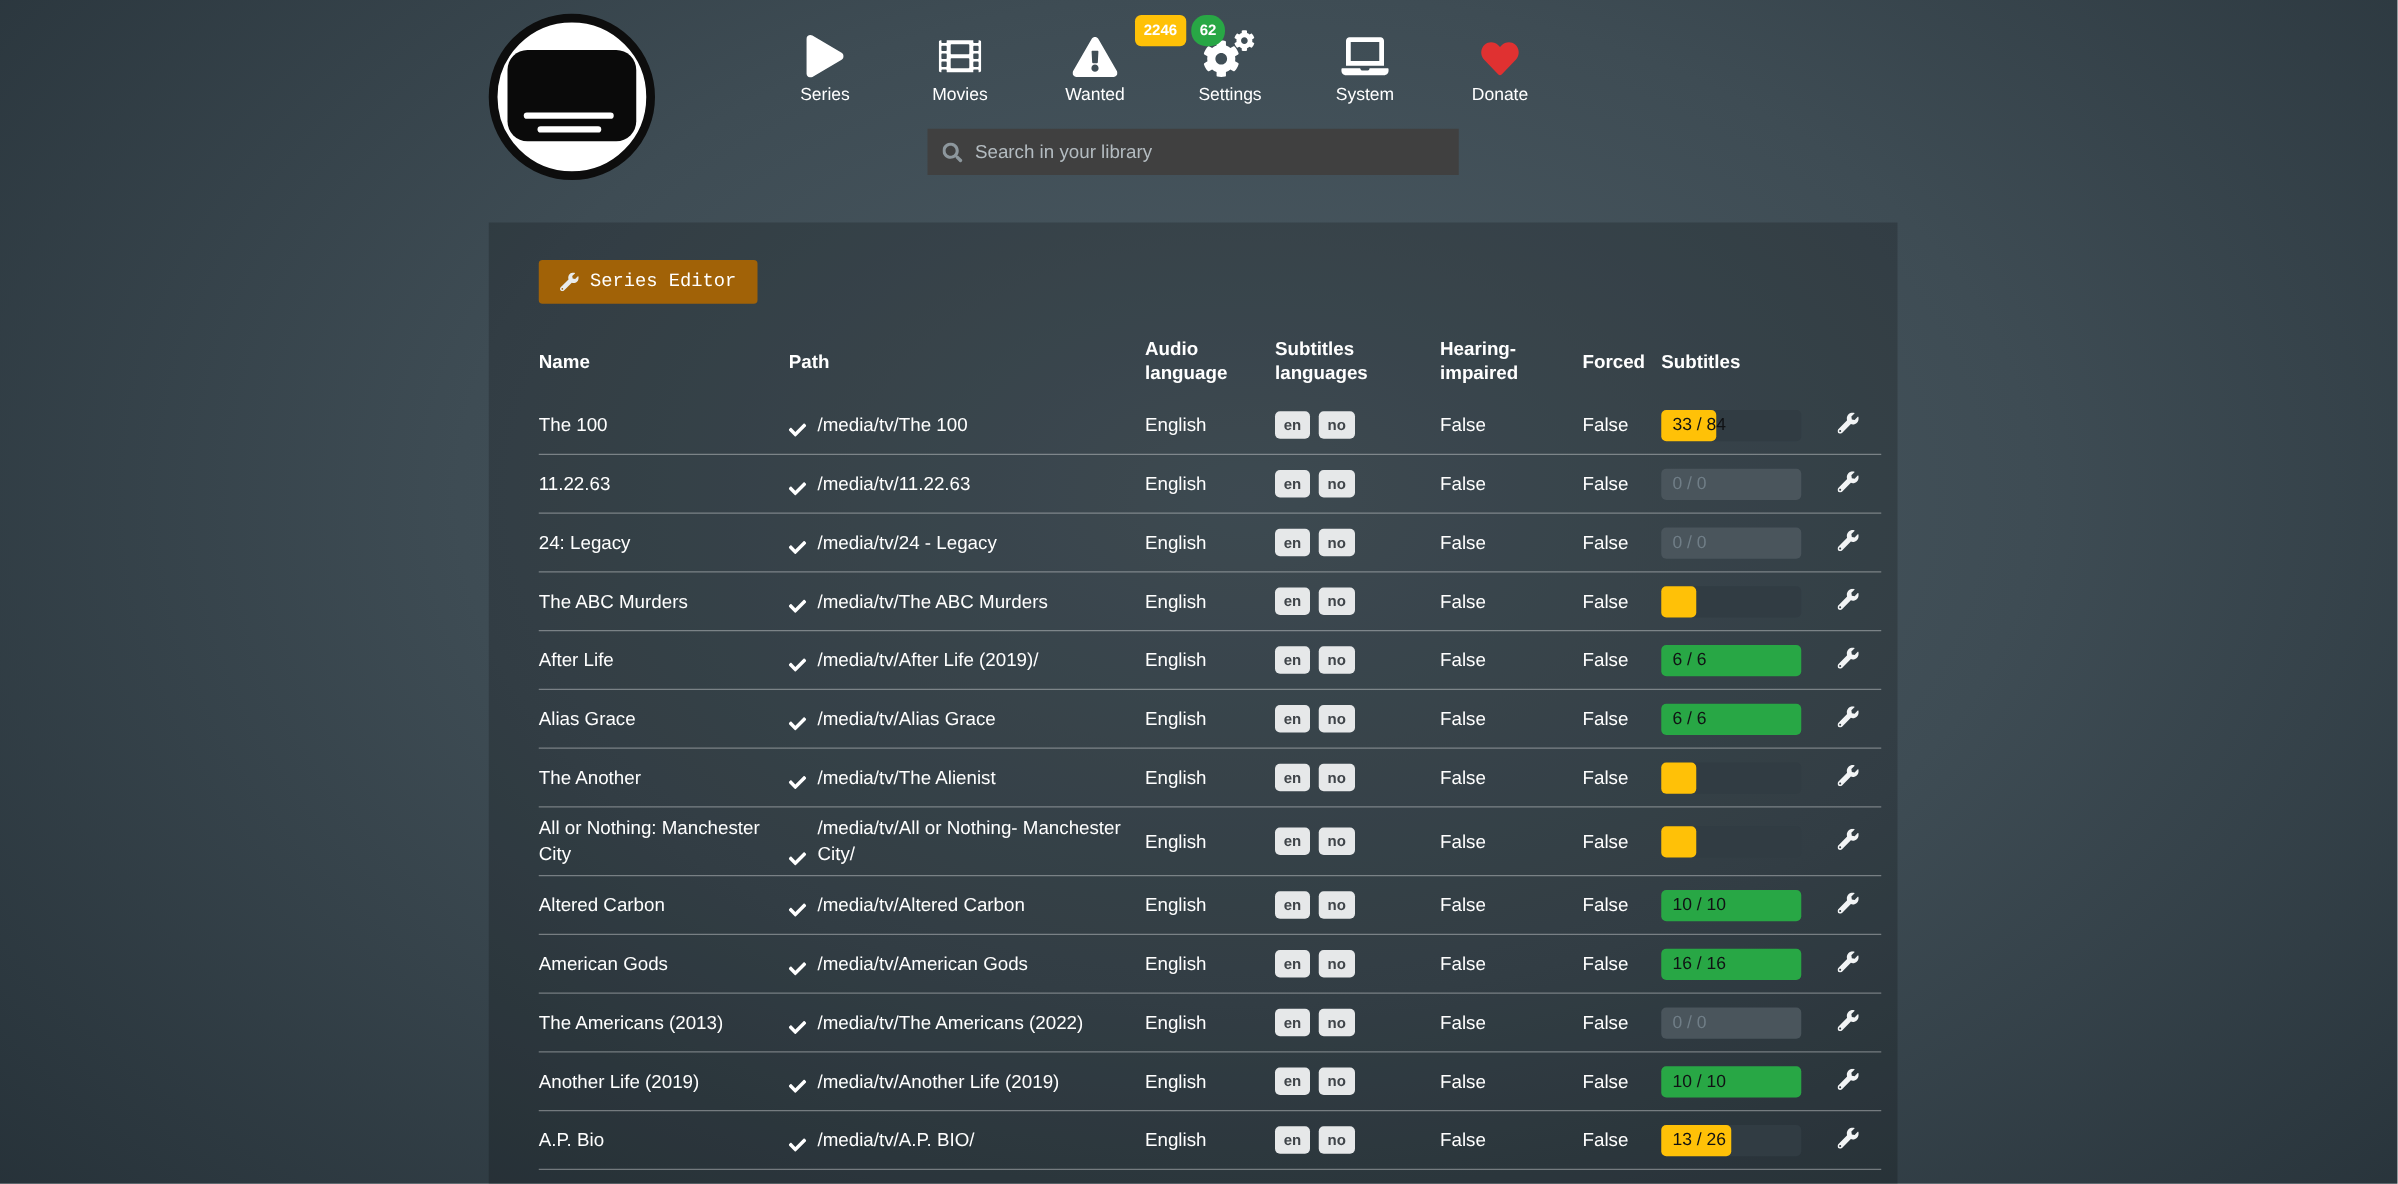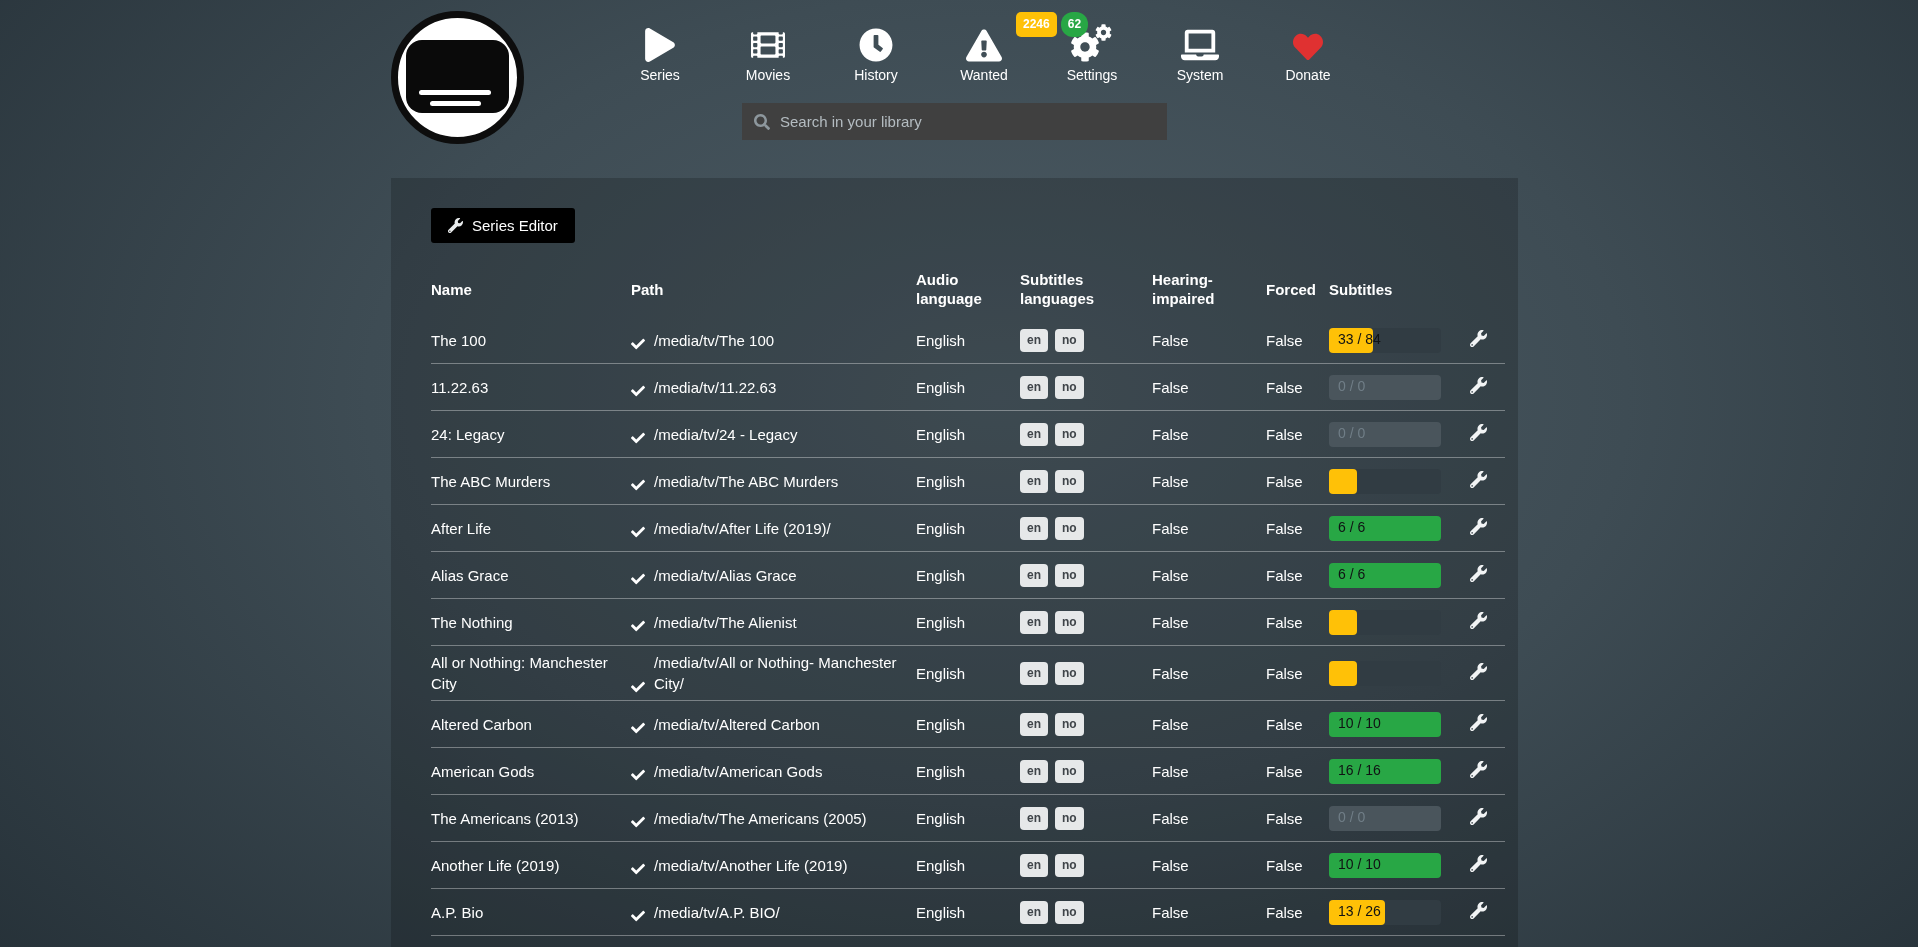--- a/index.html
+++ b/index.html
@@ -41,24 +41,24 @@
   .searchbar svg { fill:#8d979d; flex:0 0 auto; }
   .searchbar input { background:transparent; border:none; outline:none; color:#d3d9dc;
                      font-size:15px; margin-left:10px; width:100%;
                      font-family:"Liberation Sans","DejaVu Sans",sans-serif; }
   .searchbar input::placeholder { color:#b4bcc1; opacity:1; }
 
   
   .panel { position:absolute; left:391px; top:178px; width:1127px; height:769px;
            background:rgba(0,0,0,0.19); padding:30px 12px 0 40px; overflow:hidden; }
 
-  .editor-btn { display:inline-flex; align-items:center; gap:9px; background:#000000;
+  .editor-btn { display:inline-flex; align-items:center; gap:9px; background:#a16207;
                 border:none; color:#fff; font-size:15px; height:35px; padding:0 17px;
                 border-radius:3px; cursor:pointer;
-                font-family:Liberation Sans, sans-serif; }
+                font-family:Liberation Mono, monospace; }
   .editor-btn svg { fill:#e8ebec; }
 
   .grid { display:grid; grid-template-columns:200px 285px 104px 132px 114px 63px 130px 46px;
           align-items:center; width:1074px; }
   .thead { margin-top:20px; min-height:54px; font-weight:bold; font-size:15px; }
   .thead .th { line-height:1.25; padding-right:14px; }
   .row { min-height:47px; border-bottom:1px solid rgba(255,255,255,0.35); font-size:15px;
          padding:6px 0; }
   .cell { padding-right:14px; line-height:1.4; }
   .name-cell { cursor:pointer; }
@@ -101,28 +101,20 @@
   </div>
   <div class="nav-item">
     <span class="nav-icon-box">
       <svg width="34" height="34" viewBox="0 0 512 512">
           <path d="M488 64h-8v20c0 6.6-5.4 12-12 12h-40c-6.6 0-12-5.4-12-12V64H96v20c0 6.6-5.4 12-12 12H44c-6.6 0-12-5.4-12-12V64h-8C10.7 64 0 74.7 0 88v336c0 13.3 10.7 24 24 24h8v-20c0-6.6 5.4-12 12-12h40c6.6 0 12 5.4 12 12v20h320v-20c0-6.6 5.4-12 12-12h40c6.6 0 12 5.4 12 12v20h8c13.3 0 24-10.7 24-24V88c0-13.3-10.7-24-24-24zM96 372c0 6.6-5.4 12-12 12H44c-6.6 0-12-5.4-12-12v-40c0-6.6 5.4-12 12-12h40c6.6 0 12 5.4 12 12v40zm0-96c0 6.6-5.4 12-12 12H44c-6.6 0-12-5.4-12-12v-40c0-6.6 5.4-12 12-12h40c6.6 0 12 5.4 12 12v40zm0-96c0 6.6-5.4 12-12 12H44c-6.6 0-12-5.4-12-12v-40c0-6.6 5.4-12 12-12h40c6.6 0 12 5.4 12 12v40zm272 208c0 6.6-5.4 12-12 12H156c-6.6 0-12-5.4-12-12v-96c0-6.6 5.4-12 12-12h200c6.6 0 12 5.4 12 12v96zm0-168c0 6.6-5.4 12-12 12H156c-6.6 0-12-5.4-12-12v-96c0-6.6 5.4-12 12-12h200c6.6 0 12 5.4 12 12v96zm112 152c0 6.6-5.4 12-12 12h-40c-6.6 0-12-5.4-12-12v-40c0-6.6 5.4-12 12-12h40c6.6 0 12 5.4 12 12v40zm0-96c0 6.6-5.4 12-12 12h-40c-6.6 0-12-5.4-12-12v-40c0-6.6 5.4-12 12-12h40c6.6 0 12 5.4 12 12v40zm0-96c0 6.6-5.4 12-12 12h-40c-6.6 0-12-5.4-12-12v-40c0-6.6 5.4-12 12-12h40c6.6 0 12 5.4 12 12v40z"></path>
         </svg>
     </span>
     <span class="nav-label">Movies</span>
   </div>
   <div class="nav-item">
-    <span class="nav-icon-box">
-      <svg width="34" height="34" viewBox="0 0 512 512">
-          <path d="M256 8C119 8 8 119 8 256s111 248 248 248 248-111 248-248S393 8 256 8zm57.1 350.1L224.9 294c-3.1-2.3-4.9-5.9-4.9-9.7V116c0-6.6 5.4-12 12-12h48c6.6 0 12 5.4 12 12v137.7l63.5 46.2c5.4 3.9 6.5 11.4 2.6 16.8l-28.2 38.8c-3.9 5.3-11.4 6.5-16.8 2.6z"></path>
-        </svg>
-    </span>
-    <span class="nav-label">History</span>
-  </div>
-  <div class="nav-item">
     <span class="nav-badges">
       <span class="badge warning">2246</span>
       <span class="badge success">62</span>
     </span>
     <span class="nav-icon-box">
       <svg width="36" height="33" viewBox="0 0 576 512">
           <path d="M569.517 440.013C587.975 472.007 564.806 512 527.94 512H48.054c-36.937 0-59.999-40.055-41.577-71.987L246.423 23.985c18.467-32.009 64.72-31.951 83.154 0l239.94 416.028zM288 354c-25.405 0-46 20.595-46 46s20.595 46 46 46 46-20.595 46-46-20.595-46-46-46zm-43.673-165.346l7.418 136c.347 6.364 5.609 11.346 11.982 11.346h48.546c6.373 0 11.635-4.982 11.982-11.346l7.418-136c.375-6.874-5.098-12.654-11.982-12.654h-63.383c-6.884 0-12.356 5.78-11.981 12.654z"></path>
         </svg>
     </span>
     <span class="nav-label">Wanted</span>
@@ -336,21 +328,21 @@
     </div>
     <div class="cell wrench-cell">
       <button class="row-wrench">
         <svg width="17" height="17" viewBox="0 0 512 512">
               <path d="M507.73 109.1c-2.24-9.03-13.54-12.09-20.12-5.51l-74.36 74.36-67.88-11.31-11.31-67.88 74.36-74.36c6.62-6.62 3.43-17.9-5.66-20.16-47.38-11.74-99.55.91-136.58 37.93-39.64 39.64-50.55 97.1-34.05 147.2L18.74 402.76c-24.99 24.99-24.99 65.51 0 90.5 24.99 24.99 65.51 24.99 90.5 0l213.21-213.21c50.12 16.71 107.47 5.68 147.37-34.22 37.07-37.07 49.7-89.32 37.91-136.73zM64 472c-13.25 0-24-10.75-24-24 0-13.26 10.75-24 24-24s24 10.74 24 24c0 13.25-10.75 24-24 24z"></path>
             </svg>
       </button>
     </div>
   </div>
       <div class="grid row">
-    <div class="cell name-cell">The Nothing</div>
+    <div class="cell name-cell">The Another</div>
     <div class="cell path-cell">
       <svg width="14" height="14" viewBox="0 0 512 512">
             <path d="M173.898 439.404l-166.4-166.4c-9.997-9.997-9.997-26.206 0-36.204l36.203-36.204c9.997-9.998 26.207-9.998 36.204 0L192 312.69 432.095 72.596c9.997-9.997 26.207-9.997 36.204 0l36.203 36.204c9.997 9.997 9.997 26.206 0 36.204l-294.4 294.4c-9.998 9.997-26.207 9.997-36.204 0z"></path>
           </svg>
       <span>/media/tv/The Alienist</span>
     </div>
     <div class="cell">English</div>
     <div class="cell"><span class="lang-badge">en</span><span class="lang-badge">no</span></div>
     <div class="cell">False</div>
     <div class="cell">False</div>
@@ -445,21 +437,21 @@
             </svg>
       </button>
     </div>
   </div>
       <div class="grid row">
     <div class="cell name-cell">The Americans (2013)</div>
     <div class="cell path-cell">
       <svg width="14" height="14" viewBox="0 0 512 512">
             <path d="M173.898 439.404l-166.4-166.4c-9.997-9.997-9.997-26.206 0-36.204l36.203-36.204c9.997-9.998 26.207-9.998 36.204 0L192 312.69 432.095 72.596c9.997-9.997 26.207-9.997 36.204 0l36.203 36.204c9.997 9.997 9.997 26.206 0 36.204l-294.4 294.4c-9.998 9.997-26.207 9.997-36.204 0z"></path>
           </svg>
-      <span>/media/tv/The Americans (2005)</span>
+      <span>/media/tv/The Americans (2022)</span>
     </div>
     <div class="cell">English</div>
     <div class="cell"><span class="lang-badge">en</span><span class="lang-badge">no</span></div>
     <div class="cell">False</div>
     <div class="cell">False</div>
     <div class="cell">
       <div class="progress empty">
 
         <span class="plabel">0 / 0</span>
       </div>

